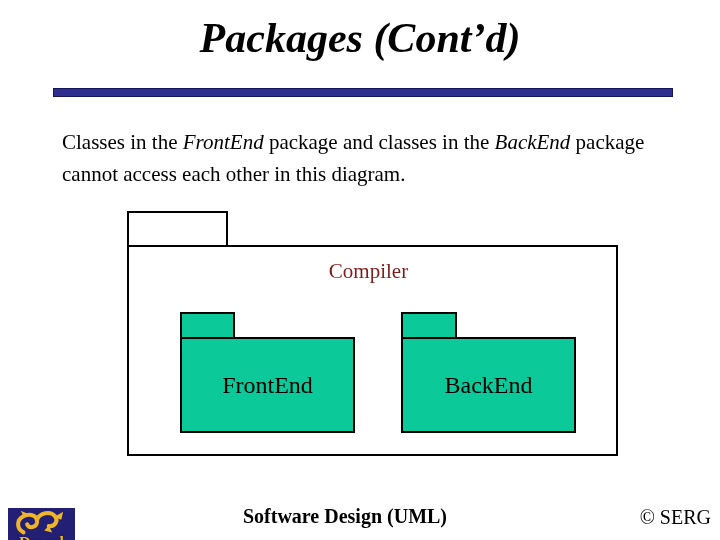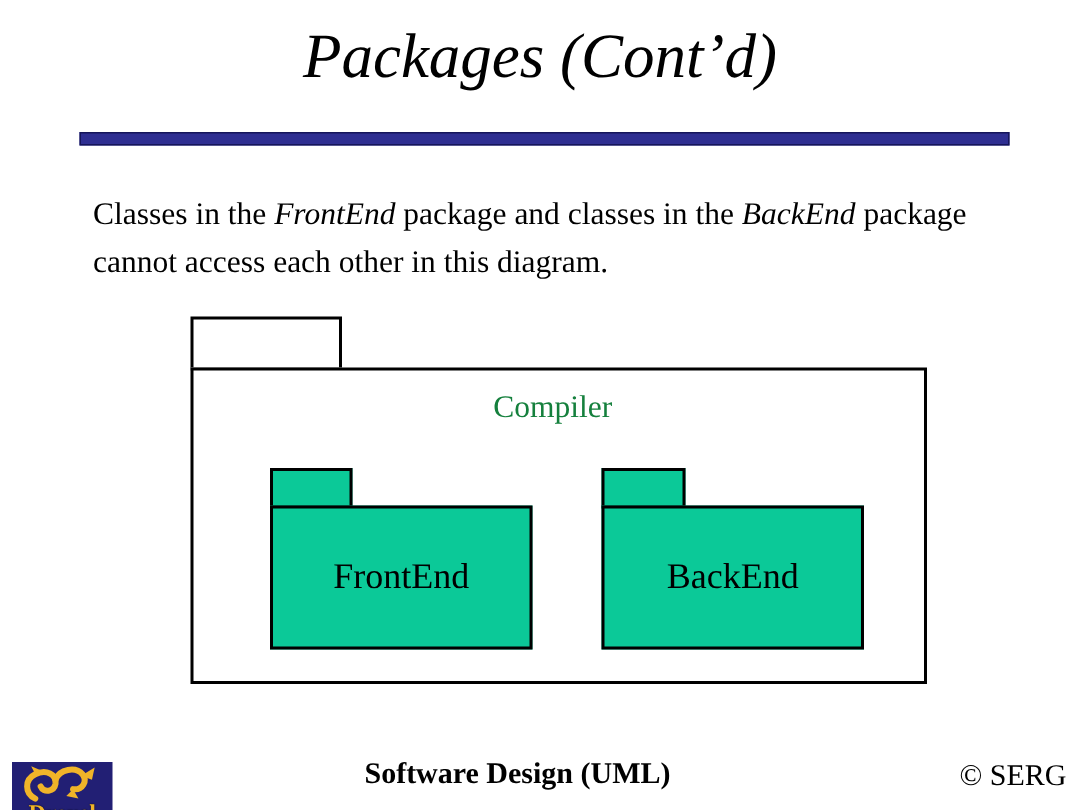--- a/index.html
+++ b/index.html
@@ -18,21 +18,21 @@
     background: #ffffff;
     font-family: "Liberation Serif", "DejaVu Serif", serif;
     color: #000;
   }
   .title {
     position: absolute;
     left: 0; top: 14px;
     width: 720px;
     text-align: center;
     font-size: 42px;
-    font-weight: normal;
+    font-weight: bold;
     font-style: italic;
     letter-spacing: 0px;
     color: #000;
   }
   .divider {
     position: absolute;
     left: 53px; top: 88px;
     width: 620px; height: 9px;
     background: var(--accent-divider);
     border: 1px solid var(--divider-border);
@@ -63,21 +63,21 @@
     width: 491px; height: 211px;
     background: #fff;
     border: 2px solid #000;
   }
   .outer-label {
     position: absolute;
     left: 127px; top: 259px;
     width: 483px;
     text-align: center;
     font-size: 21px;
-    color: #15803d;
+    color: #7f1d1d;
   }
   .pkg-tab {
     position: absolute;
     width: 55px; height: 27px;
     background: var(--package-fill);
     border: 2px solid #000;
   }
   .pkg-body {
     position: absolute;
     width: 175px; height: 96px;

